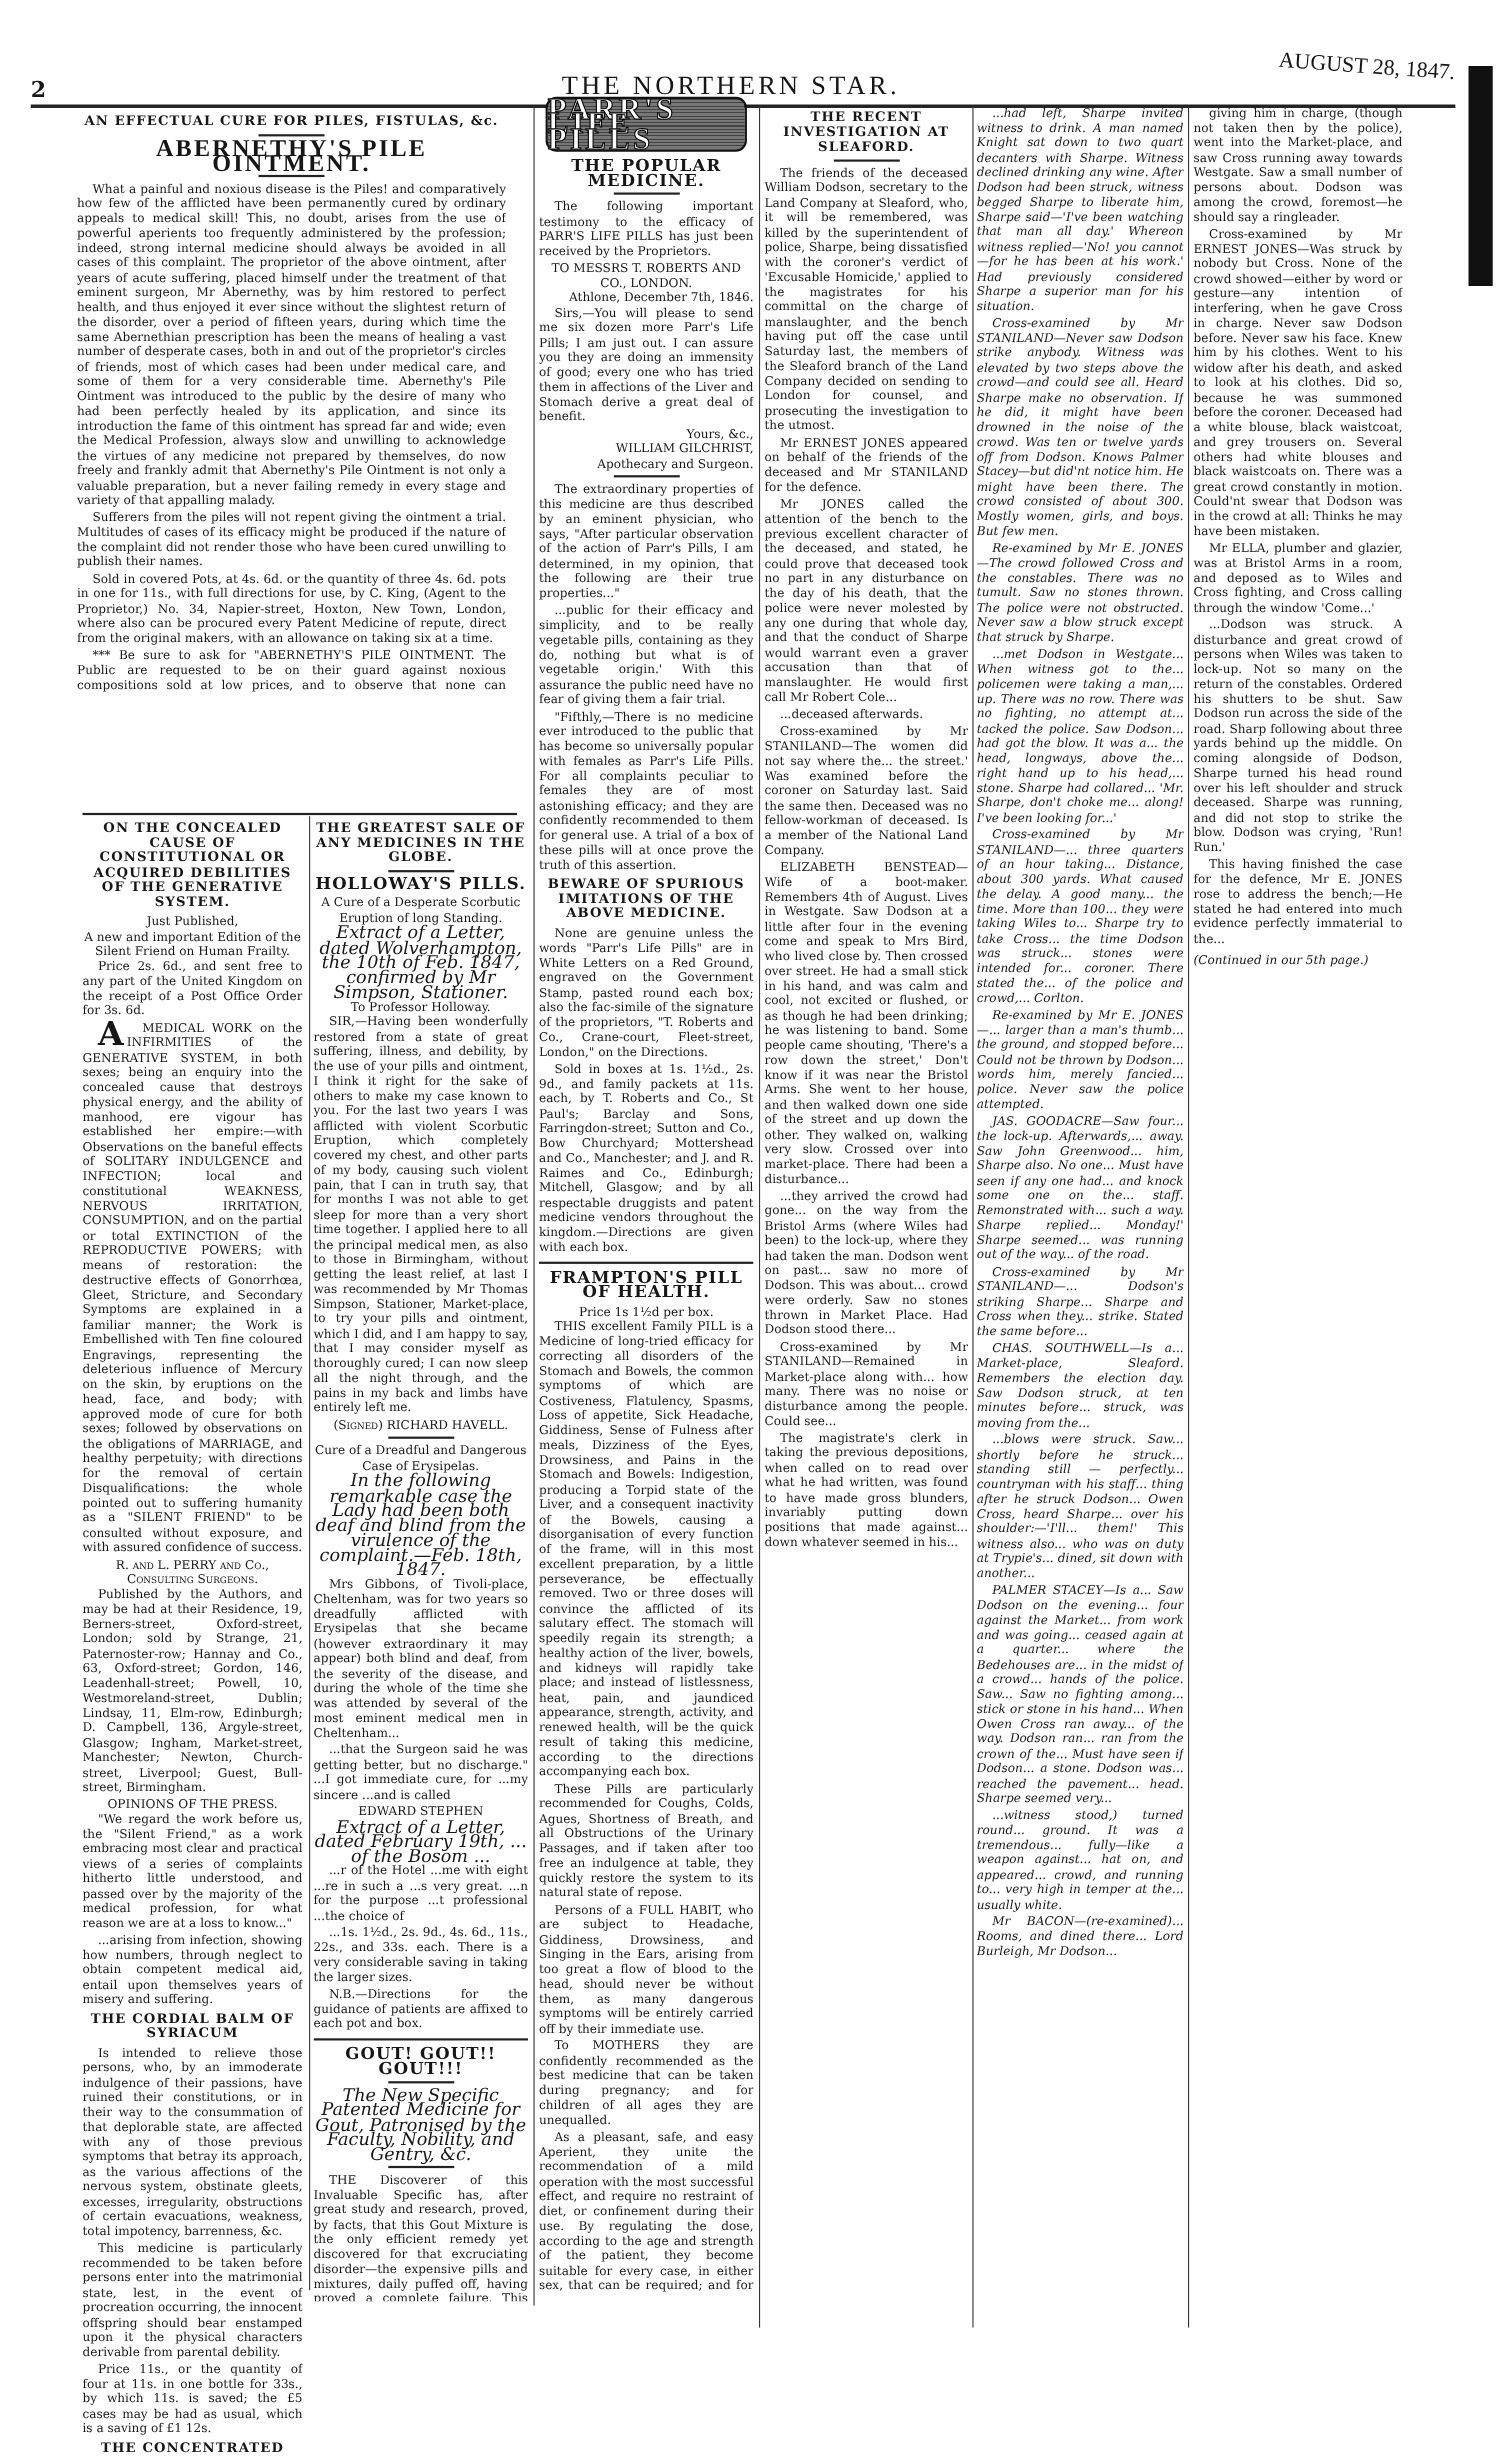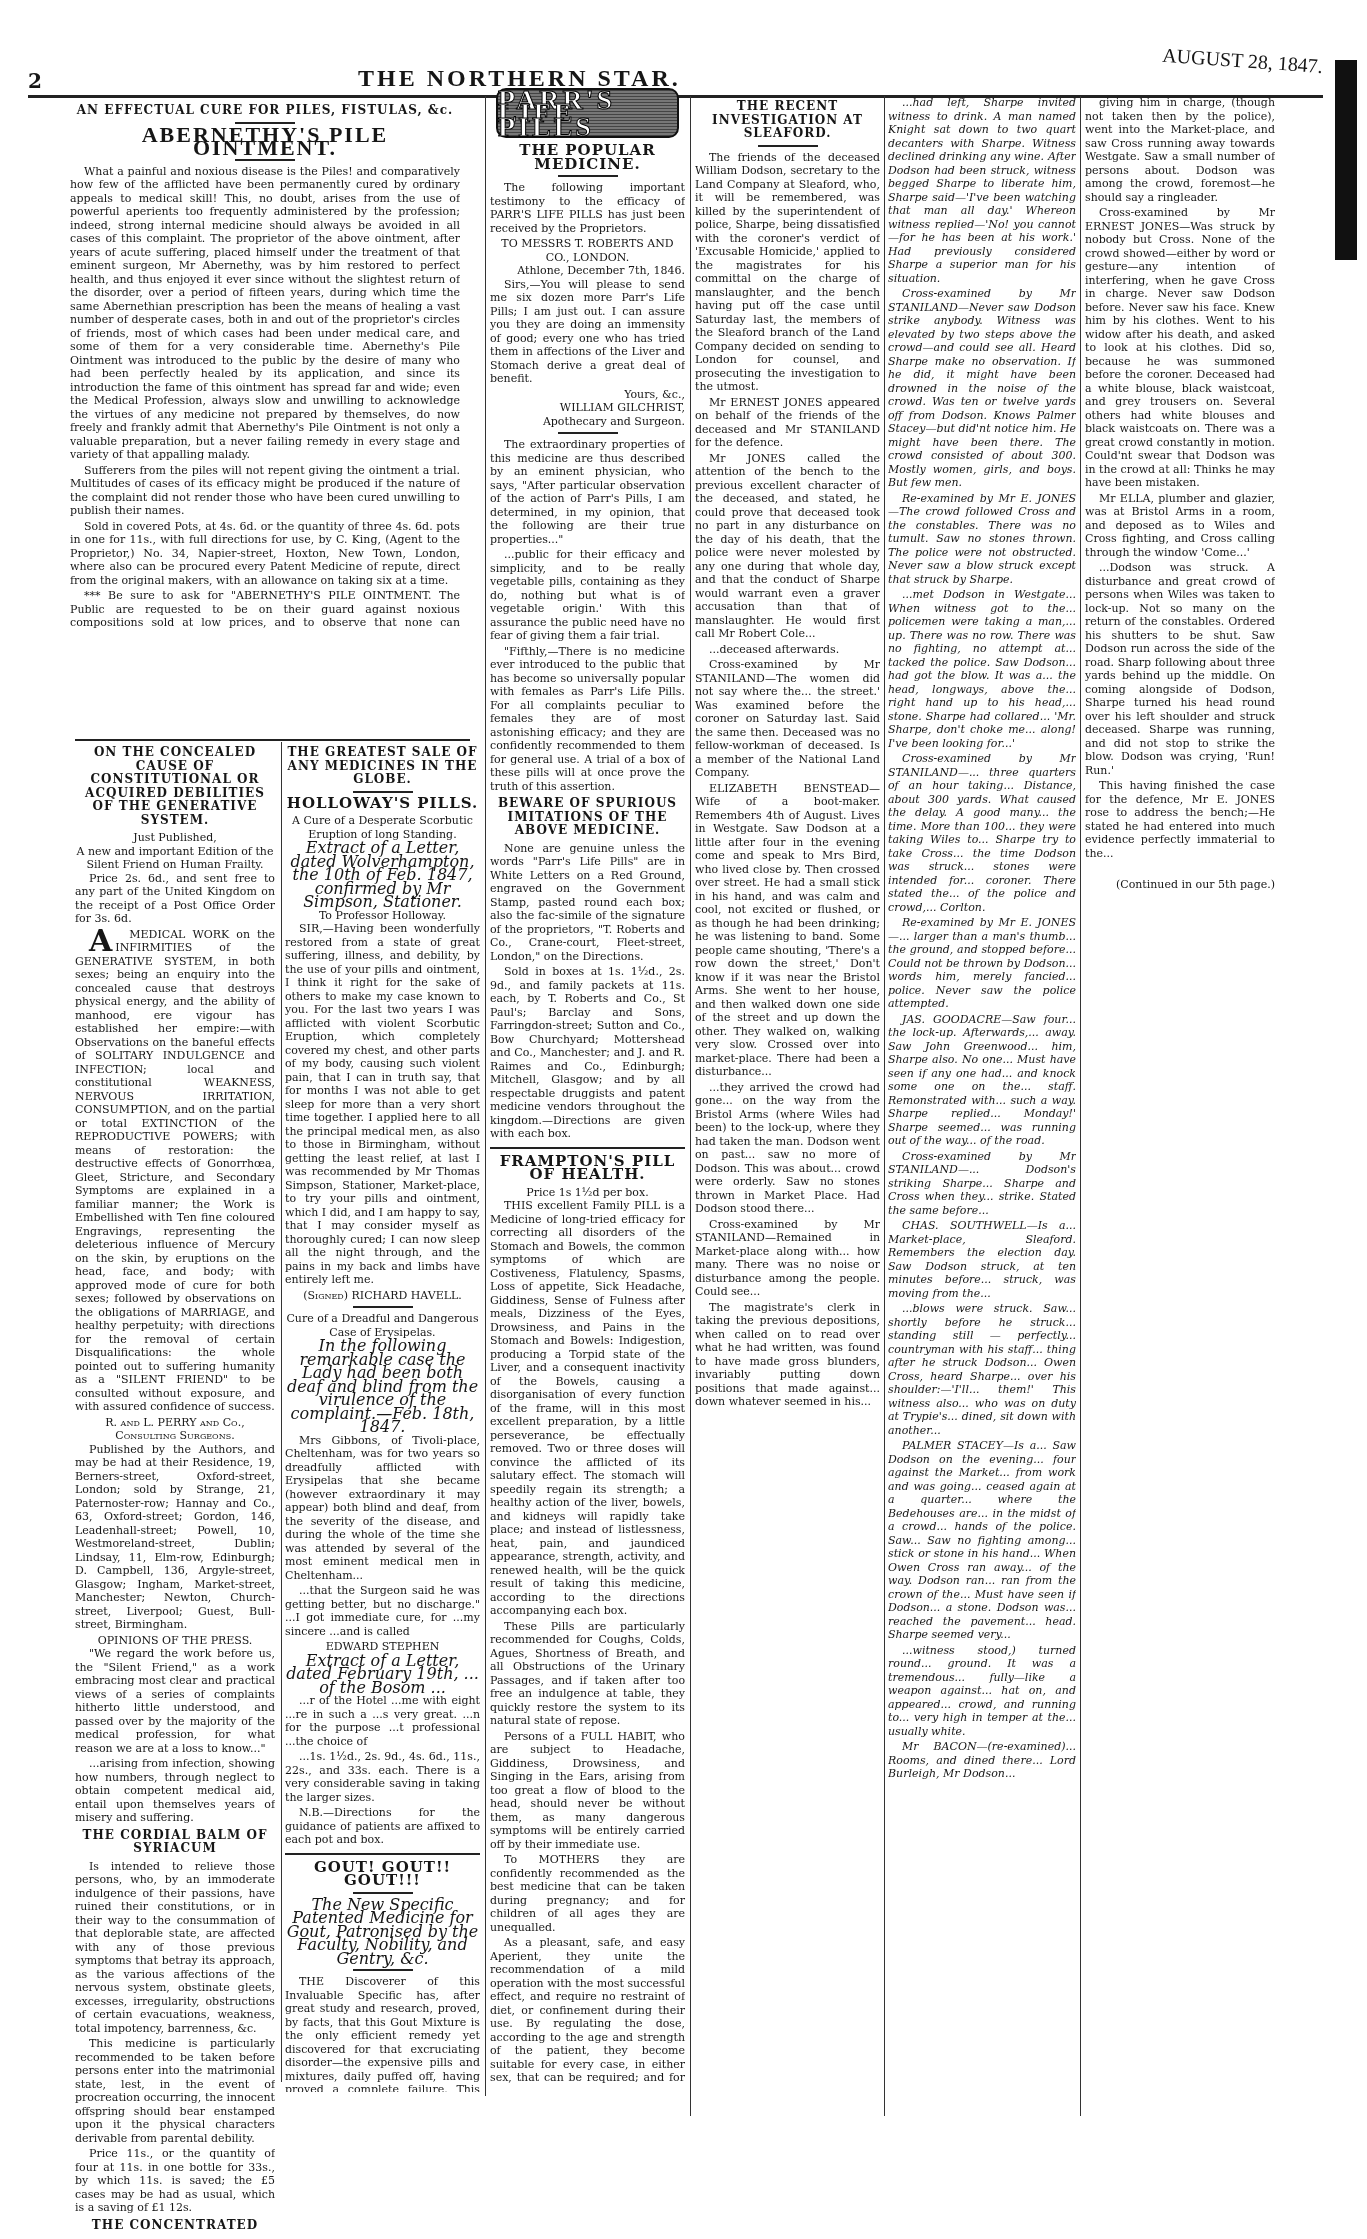--- a/index.html
+++ b/index.html
@@ -1,39 +1,39 @@
 <!DOCTYPE html>
 <html><head>
 <meta charset="utf-8">
 <style>
   * { box-sizing: border-box; margin: 0; padding: 0; }
   html, body { width: 1367px; height: 2239px; background: #ffffff; overflow: hidden; }
   body { font-family: "DejaVu Serif", "Liberation Serif", serif; color: #161616; position: relative; }
   .page { position: absolute; left: 0; top: 0; width: 1367px; height: 2239px; }
   .masthead { position: absolute; top: 55px; left: 28px; width: 1295px; height: 36px; }
   .page-num { position: absolute; left: 0; top: 14px; font-size: 20px; font-weight: bold; }
-  .paper-title { position: absolute; left: 180px; right: 0; top: 10px; text-align: left; font-family: "Liberation Serif", serif; font-size: 24px; letter-spacing: 3px; font-weight: bold; width: 460px; margin-left: 330px; left: 0; }
+  .paper-title { position: absolute; left: 180px; right: 0; top: 10px; text-align: right; font-family: "Liberation Serif", serif; font-size: 24px; letter-spacing: 3px; font-weight: normal; width: 460px; margin-left: 330px; left: 0; }
   .paper-date { position: absolute; right: 0; top: 0; font-size: 20px; font-family: "Liberation Serif", serif; transform: rotate(4deg); transform-origin: right; }
   .mast-rule { position: absolute; left: 0; right: 0; top: 40px; height: 3px; background: #222; border-bottom: 1px solid #222; }
   .edge-bar { position: absolute; right: 10px; top: 60px; width: 22px; height: 200px; background: #111; }
   .col { position: absolute; top: 96px; font-size: 11px; line-height: 13.5px; text-align: justify; overflow: hidden; }
   .vrule { position: absolute; width: 1px; background: #333; }
   .hrule { height: 2px; background: #222; margin: 6px 0; }
   .short-rule { width: 60px; height: 2px; background: #222; margin: 4px auto; }
   .head { text-align: center; font-weight: bold; letter-spacing: 1px; margin: 4px 0; }
   .head.big { font-size: 22px; letter-spacing: 2px; font-family: "Liberation Serif", serif; }
   .head.med { font-size: 15px; }
   .head.sm { font-size: 12px; }
   .ital { font-style: italic; text-align: center; font-size: 16px; }
   .center { text-align: center; }
   p { text-indent: 14px; margin-bottom: 2px; }
   .banner { height: 50px; background: repeating-linear-gradient(0deg, #444 0, #444 1px, #777 1px, #777 3px); border: 2px solid #111; border-radius: 10px; display: flex; align-items: center; justify-content: center; margin: 4px 6px 6px; }
   .banner span { color: #fff; font-size: 28px; font-weight: bold; letter-spacing: 3px; font-family: "Liberation Serif", serif; -webkit-text-stroke: 1px #000; }
   .dropcap { font-size: 30px; float: left; line-height: 26px; margin-right: 3px; font-weight: bold; }
-  .continued { text-align: right; font-size: 11px; margin-top: 18px; }
+  .continued { text-align: left; font-style: italic; font-size: 11px; margin-top: 6px; }
   .sc { font-variant: small-caps; }
 </style>
 </head>
 <body>
 
 <div class="page">
 
   <div class="masthead">
     <span class="page-num">2</span>
     <span class="paper-title">THE NORTHERN STAR.</span>

